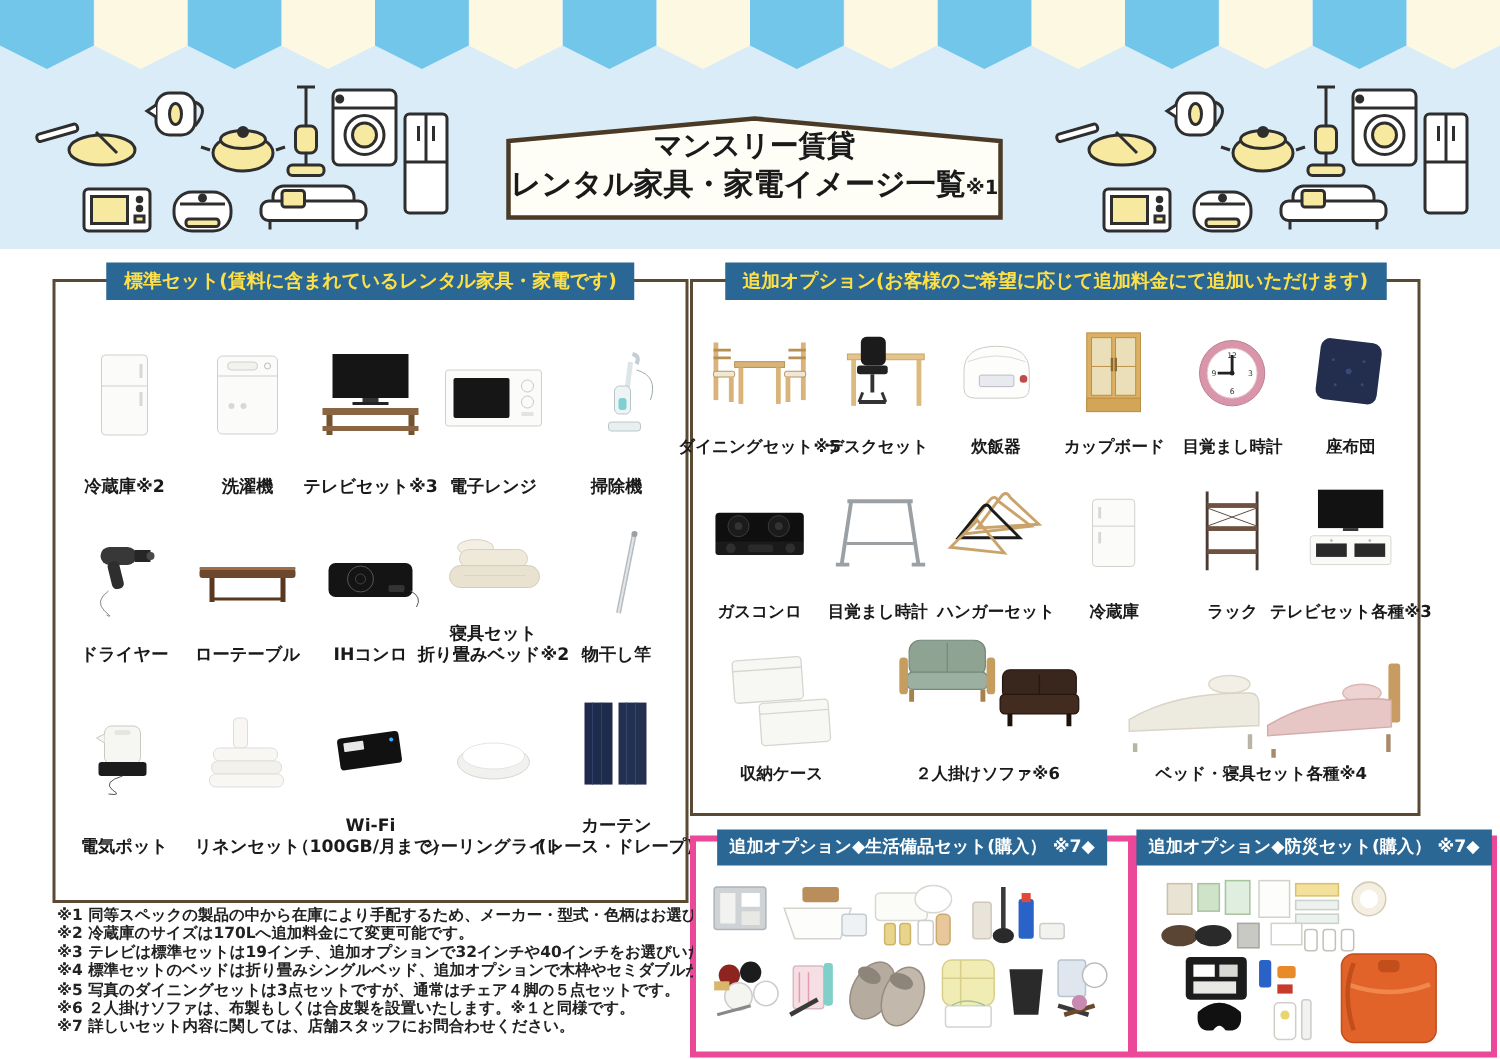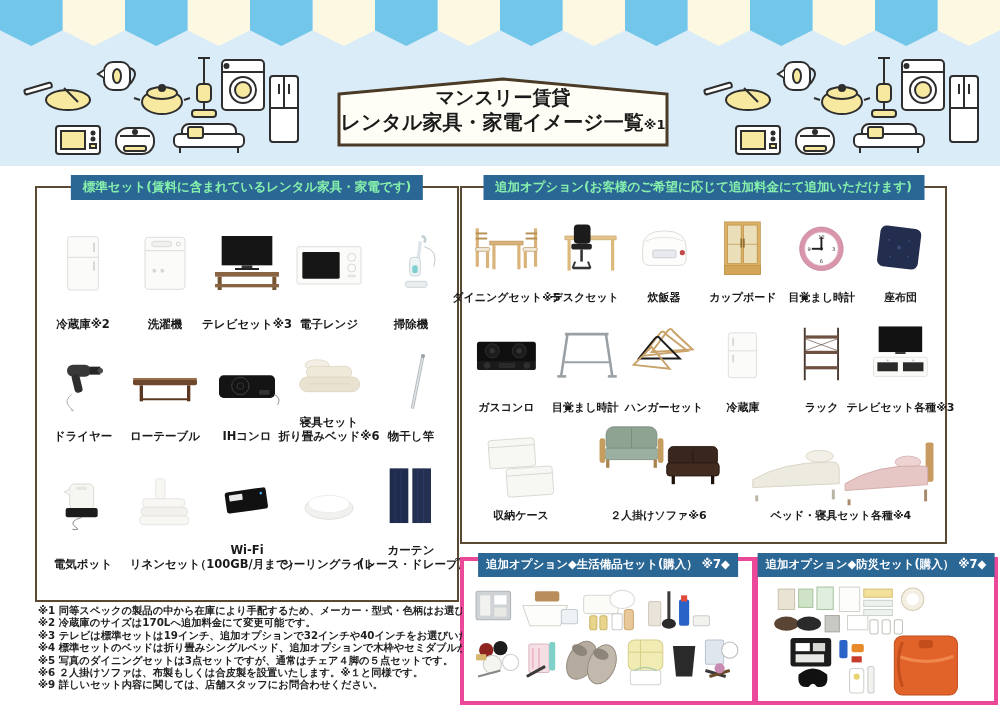--- a/index.html
+++ b/index.html
@@ -21,21 +21,21 @@
   #title-text{position:absolute;left:0;top:10px;width:100%;text-align:center;font-weight:700;}
   #title-line1{font-size:19px;line-height:1.25;}
   #title-line2{font-size:20px;line-height:1.25;}
   #title-note{font-size:13px;font-weight:700;}
 
   
   .panel{position:absolute;border:2px solid #5a4a33;background:#ffffff;}
   #standard-panel{left:35px;top:186px;width:420px;height:412px;}
   #option-panel{left:460px;top:186px;width:483px;height:354px;}
   .panel-tab{position:absolute;top:-13px;left:50%;transform:translateX(-50%);
-    background:#2a6795;color:#86efac;font-weight:700;font-size:12.5px;line-height:1;
+    background:#2a6795;color:#fde047;font-weight:700;font-size:12.5px;line-height:1;
     padding:6px 12px;white-space:nowrap;}
   .prow{display:flex;gap:2px;padding:0 6px;box-sizing:border-box;}
   .cell{flex:1;display:flex;flex-direction:column;align-items:center;justify-content:flex-end;min-width:0;}
   .pimg{flex:1;width:100%;display:flex;align-items:flex-end;justify-content:center;overflow:hidden;}
   .pimg svg{height:96%;max-width:100%;}
   .plbl{font-size:11.5px;font-weight:700;text-align:center;line-height:1.2;white-space:nowrap;padding-top:1px;}
   #option-panel .plbl{font-size:11px;}
 
   
   .pbox{position:absolute;border:4px solid #ec4899;background:#ffffff;}
@@ -313,21 +313,21 @@
           </div>
           <div class="cell">
             <div class="pimg">
               <svg viewBox="0 0 120 90">
                 <ellipse cx="42" cy="30" rx="18" ry="8" fill="#f4efe4" stroke="#d8d0bc"></ellipse>
                 <rect x="26" y="32" width="68" height="18" rx="9" fill="#efe9da" stroke="#d8d0bc"></rect>
                 <rect x="16" y="48" width="90" height="22" rx="11" fill="#e9e2d1" stroke="#d4ccb6"></rect>
                 <line x1="30" y1="58" x2="92" y2="58" stroke="#dcd4c0"></line>
               </svg>
             </div>
-            <div class="plbl">寝具セット<div>折り畳みベッド※6</div></div>
+            <div class="plbl">寝具セット<div>折り畳みベッド※2</div></div>
           </div>
           <div class="cell">
             <div class="pimg">
               <svg viewBox="0 0 120 90">
                 <line x1="78" y1="4" x2="62" y2="84" stroke="#b7bcbf" stroke-width="5"></line>
                 <line x1="78" y1="4" x2="62" y2="84" stroke="#e3e6e8" stroke-width="2"></line>
                 <circle cx="78" cy="5" r="3" fill="#9aa0a3"></circle>
               </svg>
             </div>
             <div class="plbl">物干し竿</div>
@@ -763,16 +763,16 @@
       </div>
   </div>
 
   <div id="footnotes">
       <div class="fnote">※1 同等スペックの製品の中から在庫により手配するため、メーカー・型式・色柄はお選びいただけません</div>
       <div class="fnote">※2 冷蔵庫のサイズは170Lへ追加料金にて変更可能です。</div>
       <div class="fnote">※3 テレビは標準セットは19インチ、追加オプションで32インチや40インチをお選びいただけます。</div>
       <div class="fnote">※4 標準セットのベッドは折り畳みシングルベッド、追加オプションで木枠やセミダブルがお選びいただけます。</div>
       <div class="fnote">※5 写真のダイニングセットは3点セットですが、通常はチェア４脚の５点セットです。</div>
       <div class="fnote">※6 ２人掛けソファは、布製もしくは合皮製を設置いたします。※１と同様です。</div>
-      <div class="fnote">※9 詳しいセット内容に関しては、店舗スタッフにお問合わせください。</div>
+      <div class="fnote">※7 詳しいセット内容に関しては、店舗スタッフにお問合わせください。</div>
     </div>
 
 </div>
 
 </body></html>

